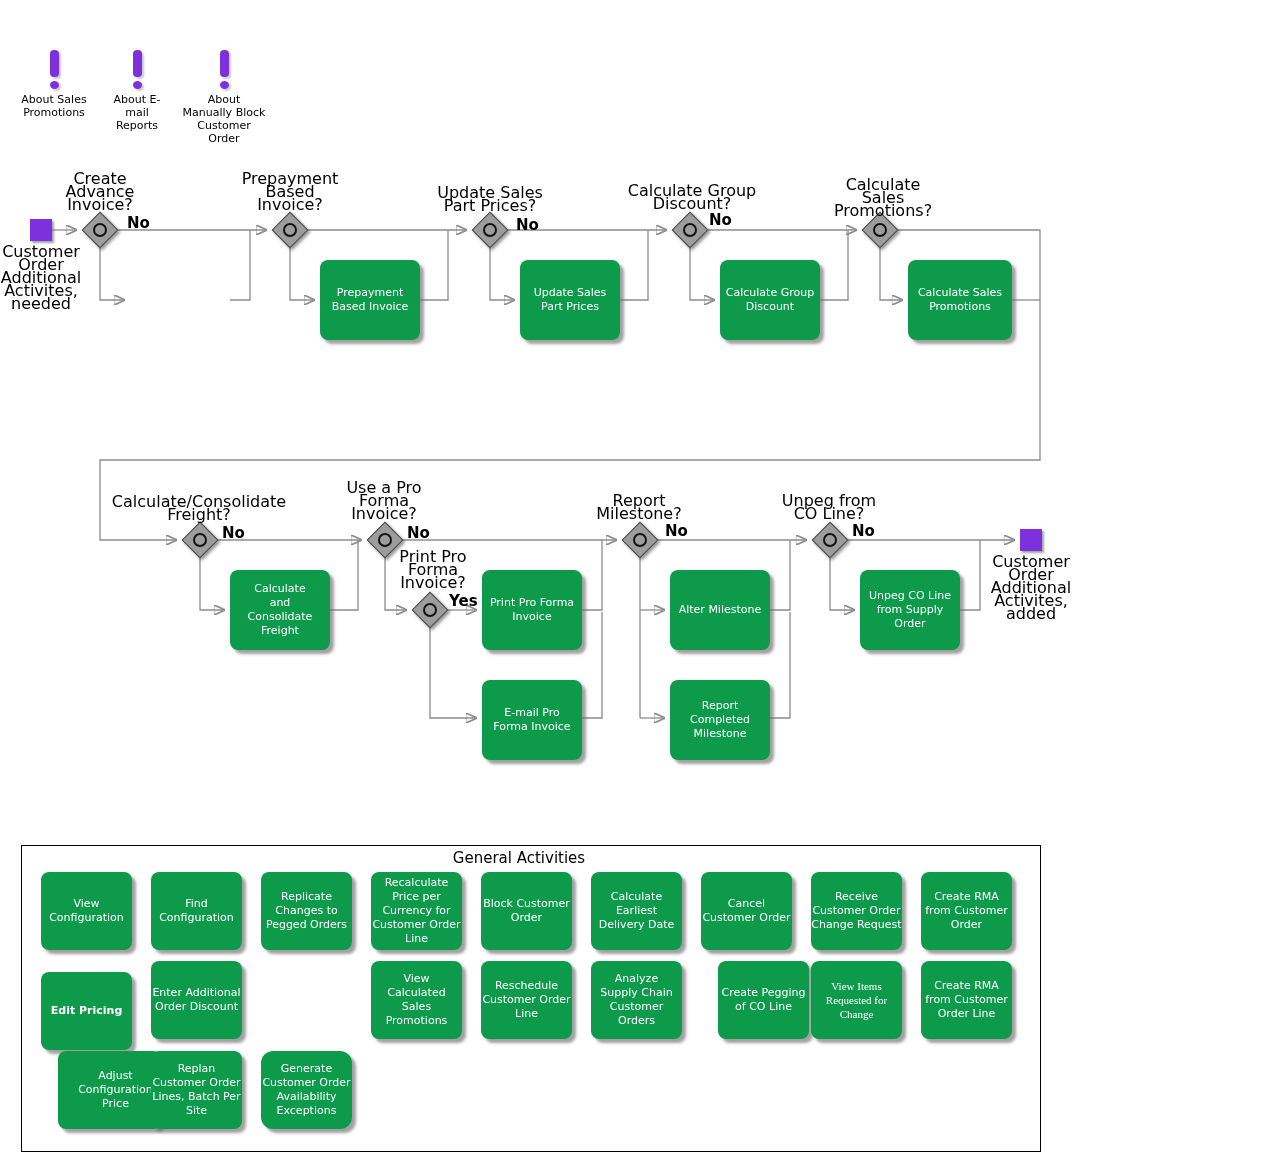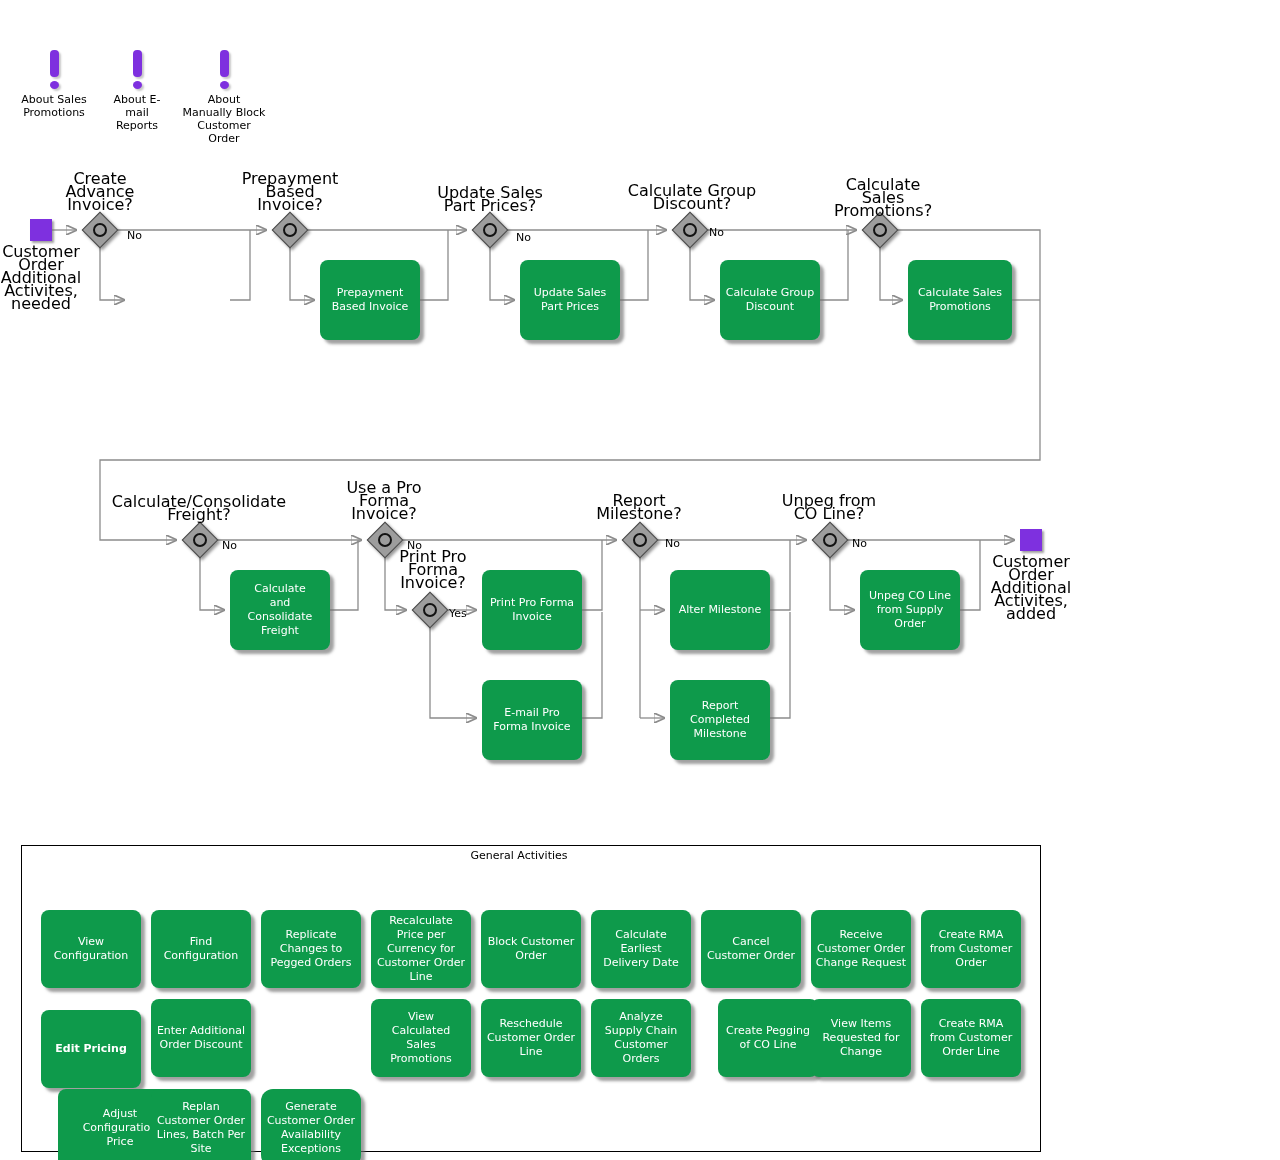--- a/index.html
+++ b/index.html
@@ -17,38 +17,38 @@
             margin:0 auto;box-shadow:2px 2px 2px #c9c9c9;}
   .note-dot{width:9px;height:8px;background:var(--purple);border-radius:50%;
             margin:4px auto 0;box-shadow:2px 2px 2px #c9c9c9;}
   .note-lbl{margin-top:4px;font-size:11px;line-height:13px;color:#000;white-space:pre-line;}
   svg.wires{position:absolute;left:0;top:0;}
   svg.wires path{fill:none;stroke:var(--line);stroke-width:1.3px;}
   .sq{position:absolute;width:22px;height:22px;background:var(--purple);
       box-shadow:2px 2px 2px var(--shadow);}
   .lbl{position:absolute;font-size:16px;line-height:13px;color:#000;text-align:center;
        white-space:pre-line;transform:translateX(-50%);}
-  .branch{position:absolute;font-size:11px;font-weight:normal;color:#000;margin-top:15px;}
+  .branch{position:absolute;font-size:15px;font-weight:bold;color:#000;}
   .dw{position:absolute;width:26px;height:26px;filter:drop-shadow(2px 2px 1.5px rgba(0,0,0,.4));}
   .dd{position:absolute;left:0;top:0;width:26px;height:26px;background:var(--diamond);
       border:1.5px solid var(--diamond-border);box-sizing:border-box;transform:rotate(45deg);}
   .dc{position:absolute;left:6px;top:6px;width:14px;height:14px;border:2.6px solid #121212;
       border-radius:50%;box-sizing:border-box;}
   .abox{position:absolute;width:100px;height:80px;background:var(--green);border-radius:8px;
         color:#fff;font-size:11px;line-height:14px;display:flex;align-items:center;
         justify-content:center;text-align:center;white-space:pre-line;
         box-shadow:4px 4px 3px var(--shadow);cursor:pointer;}
-  .gbox{position:absolute;width:100px;height:78px;background:var(--green);border-radius:8px;
+  .gbox{position:absolute;width:91px;height:78px;background:var(--green);border-radius:8px;
         color:#fff;font-size:11px;line-height:14px;display:flex;align-items:center;
         justify-content:center;text-align:center;white-space:pre-line;
-        box-shadow:4px 4px 3px var(--shadow);cursor:pointer;margin-top:38px;}
+        box-shadow:4px 4px 3px var(--shadow);cursor:pointer;}
   #panel{position:absolute;left:21px;top:845px;width:1018px;height:305px;
          border:1px solid #000;background:#fff;}
   #panel-title{position:absolute;left:497px;top:3px;transform:translateX(-50%);
-               font-size:11px;color:#000;white-space:pre;}
+               font-size:15px;color:#000;white-space:pre;}
 </style>
 </head>
 <body>
 
 <div id="stage">
 
 
   <div class="note" style="left:14px;top:50px;width:80px;">
     <div class="note-bar"></div>
     <div class="note-dot"></div>
@@ -262,21 +262,21 @@
 Promotions</div>
     <div class="gbox" style="left:459px;top:115px;">Reschedule
 Customer Order
 Line</div>
     <div class="gbox" style="left:569px;top:115px;">Analyze
 Supply Chain
 Customer
 Orders</div>
     <div class="gbox" style="left:696px;top:115px;">Create Pegging
 of CO Line</div>
-    <div class="gbox" style="left:789px;top:115px;">View Items
+    <div class="gbox" style="left:789px;top:115px;font-family:Liberation Serif, serif;">View Items
 Requested for
 Change</div>
     <div class="gbox" style="left:899px;top:115px;">Create RMA
 from Customer
 Order Line</div>
     <div class="gbox" style="left:36px;top:205px;padding-left:12px;">Adjust
 Configuration
 Price</div>
     <div class="gbox" style="left:129px;top:205px;">Replan
 Customer Order

